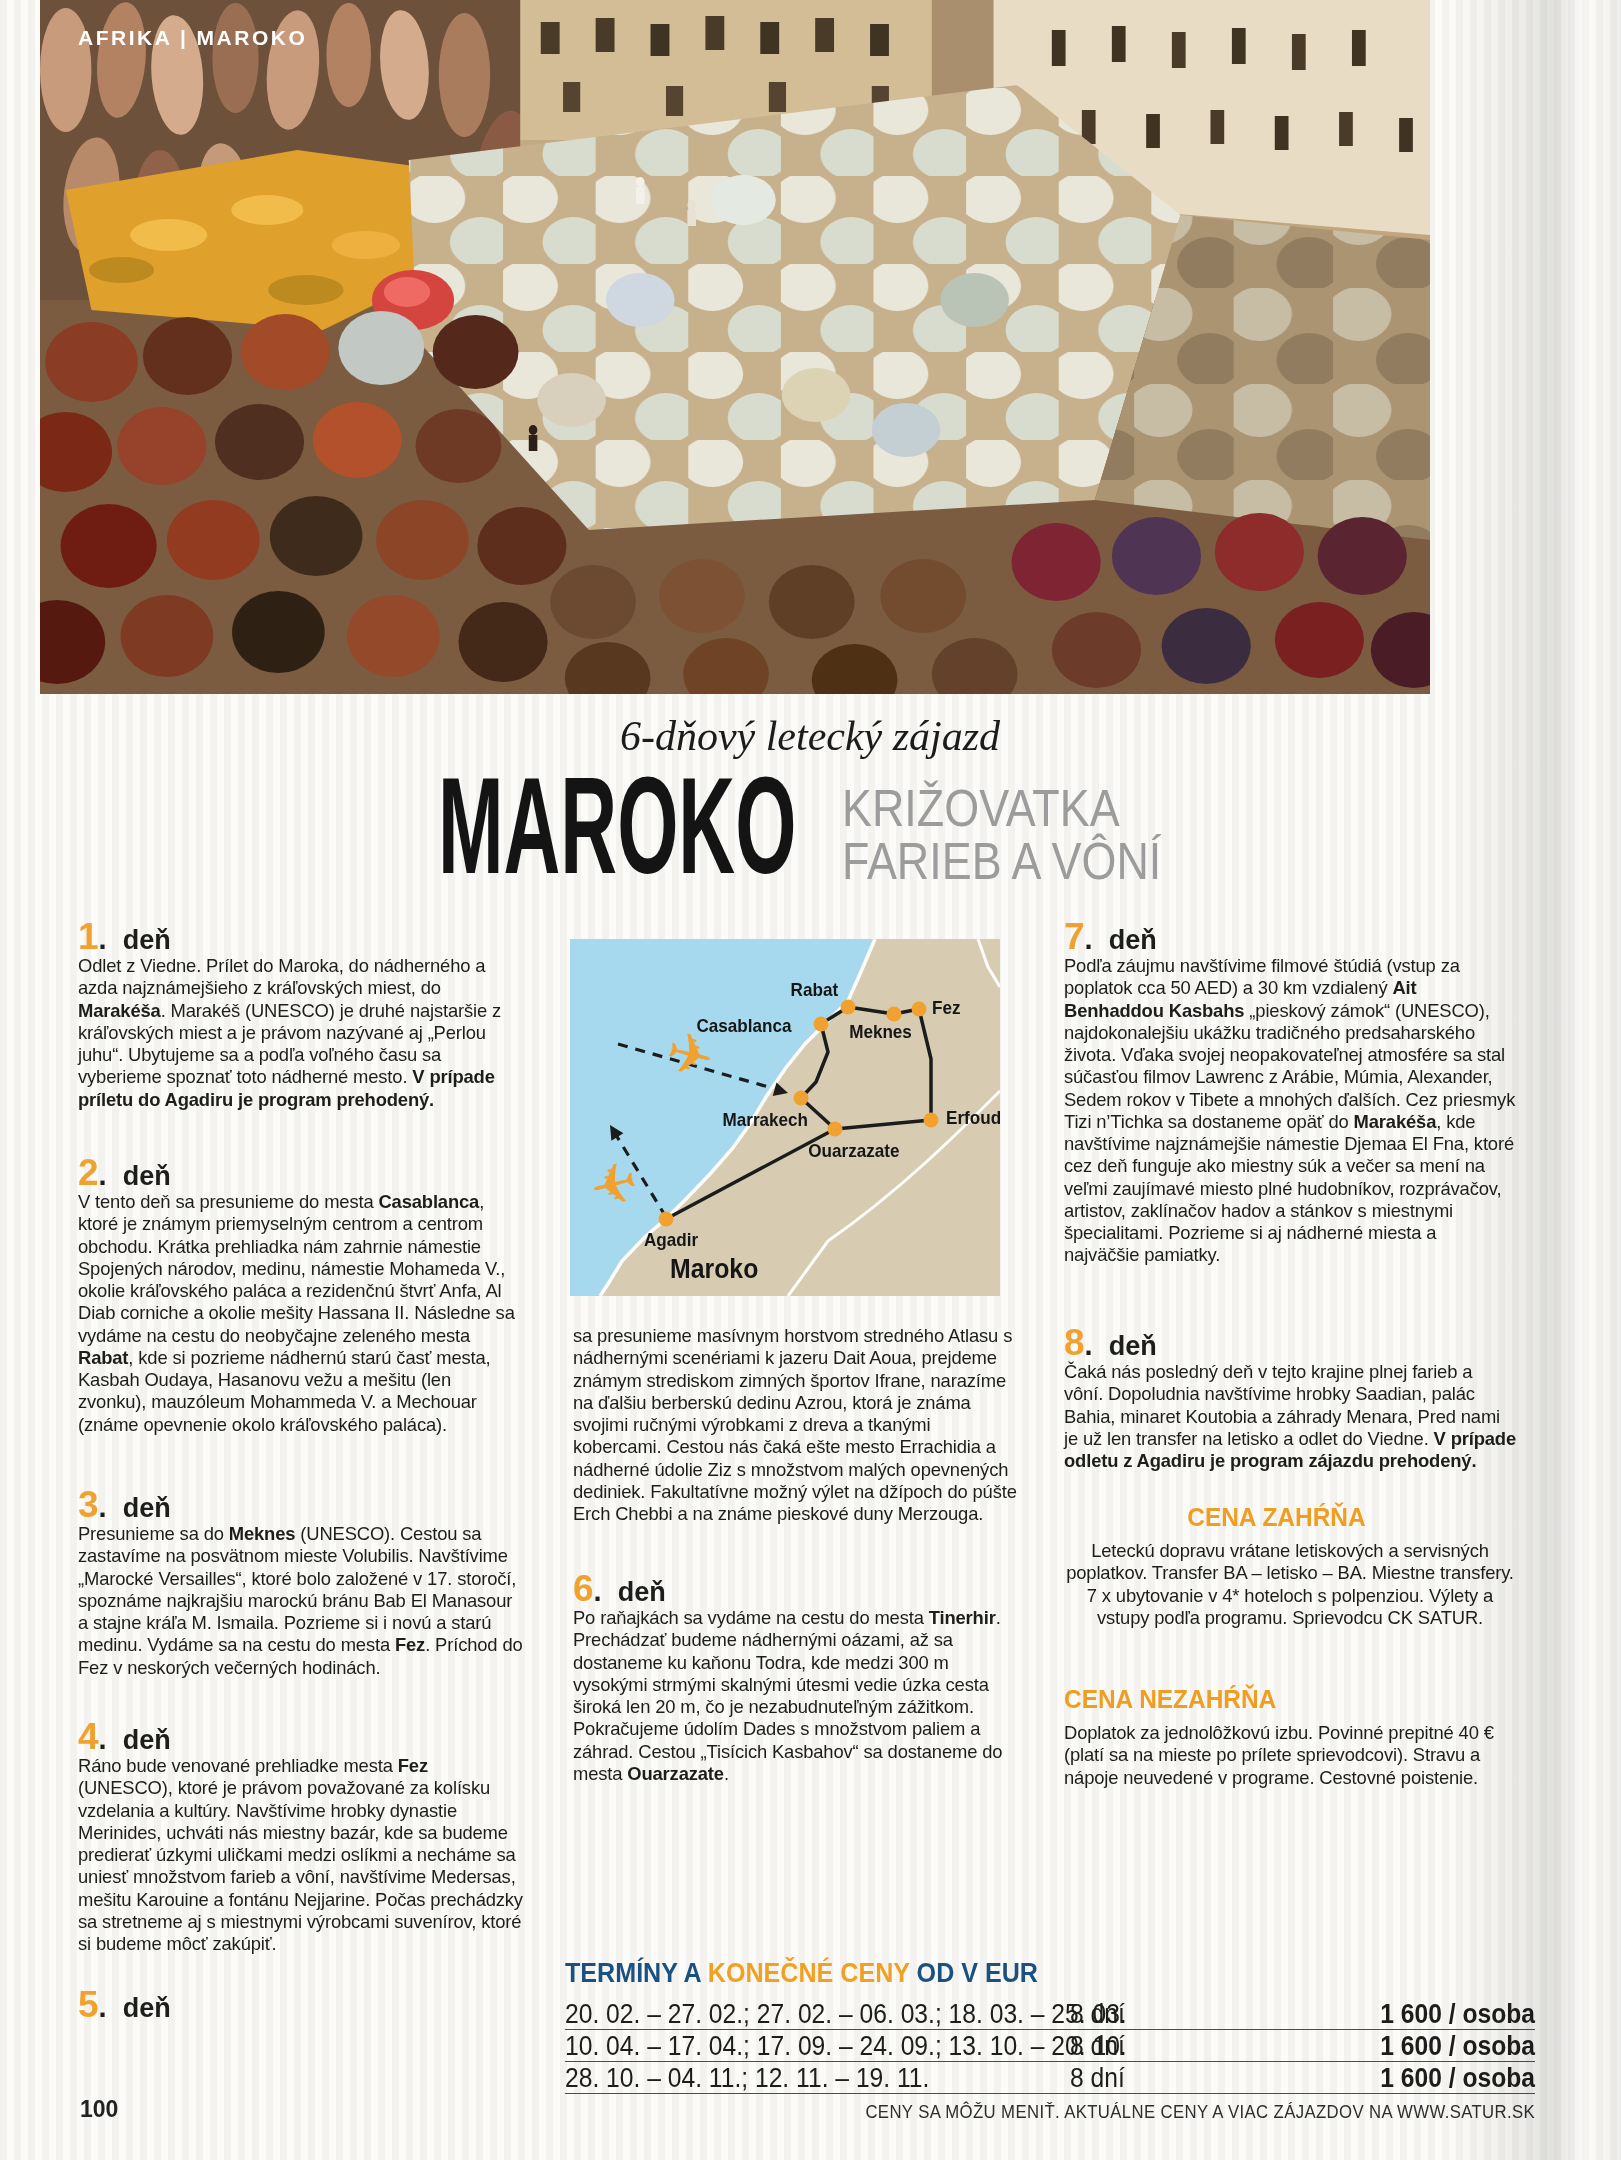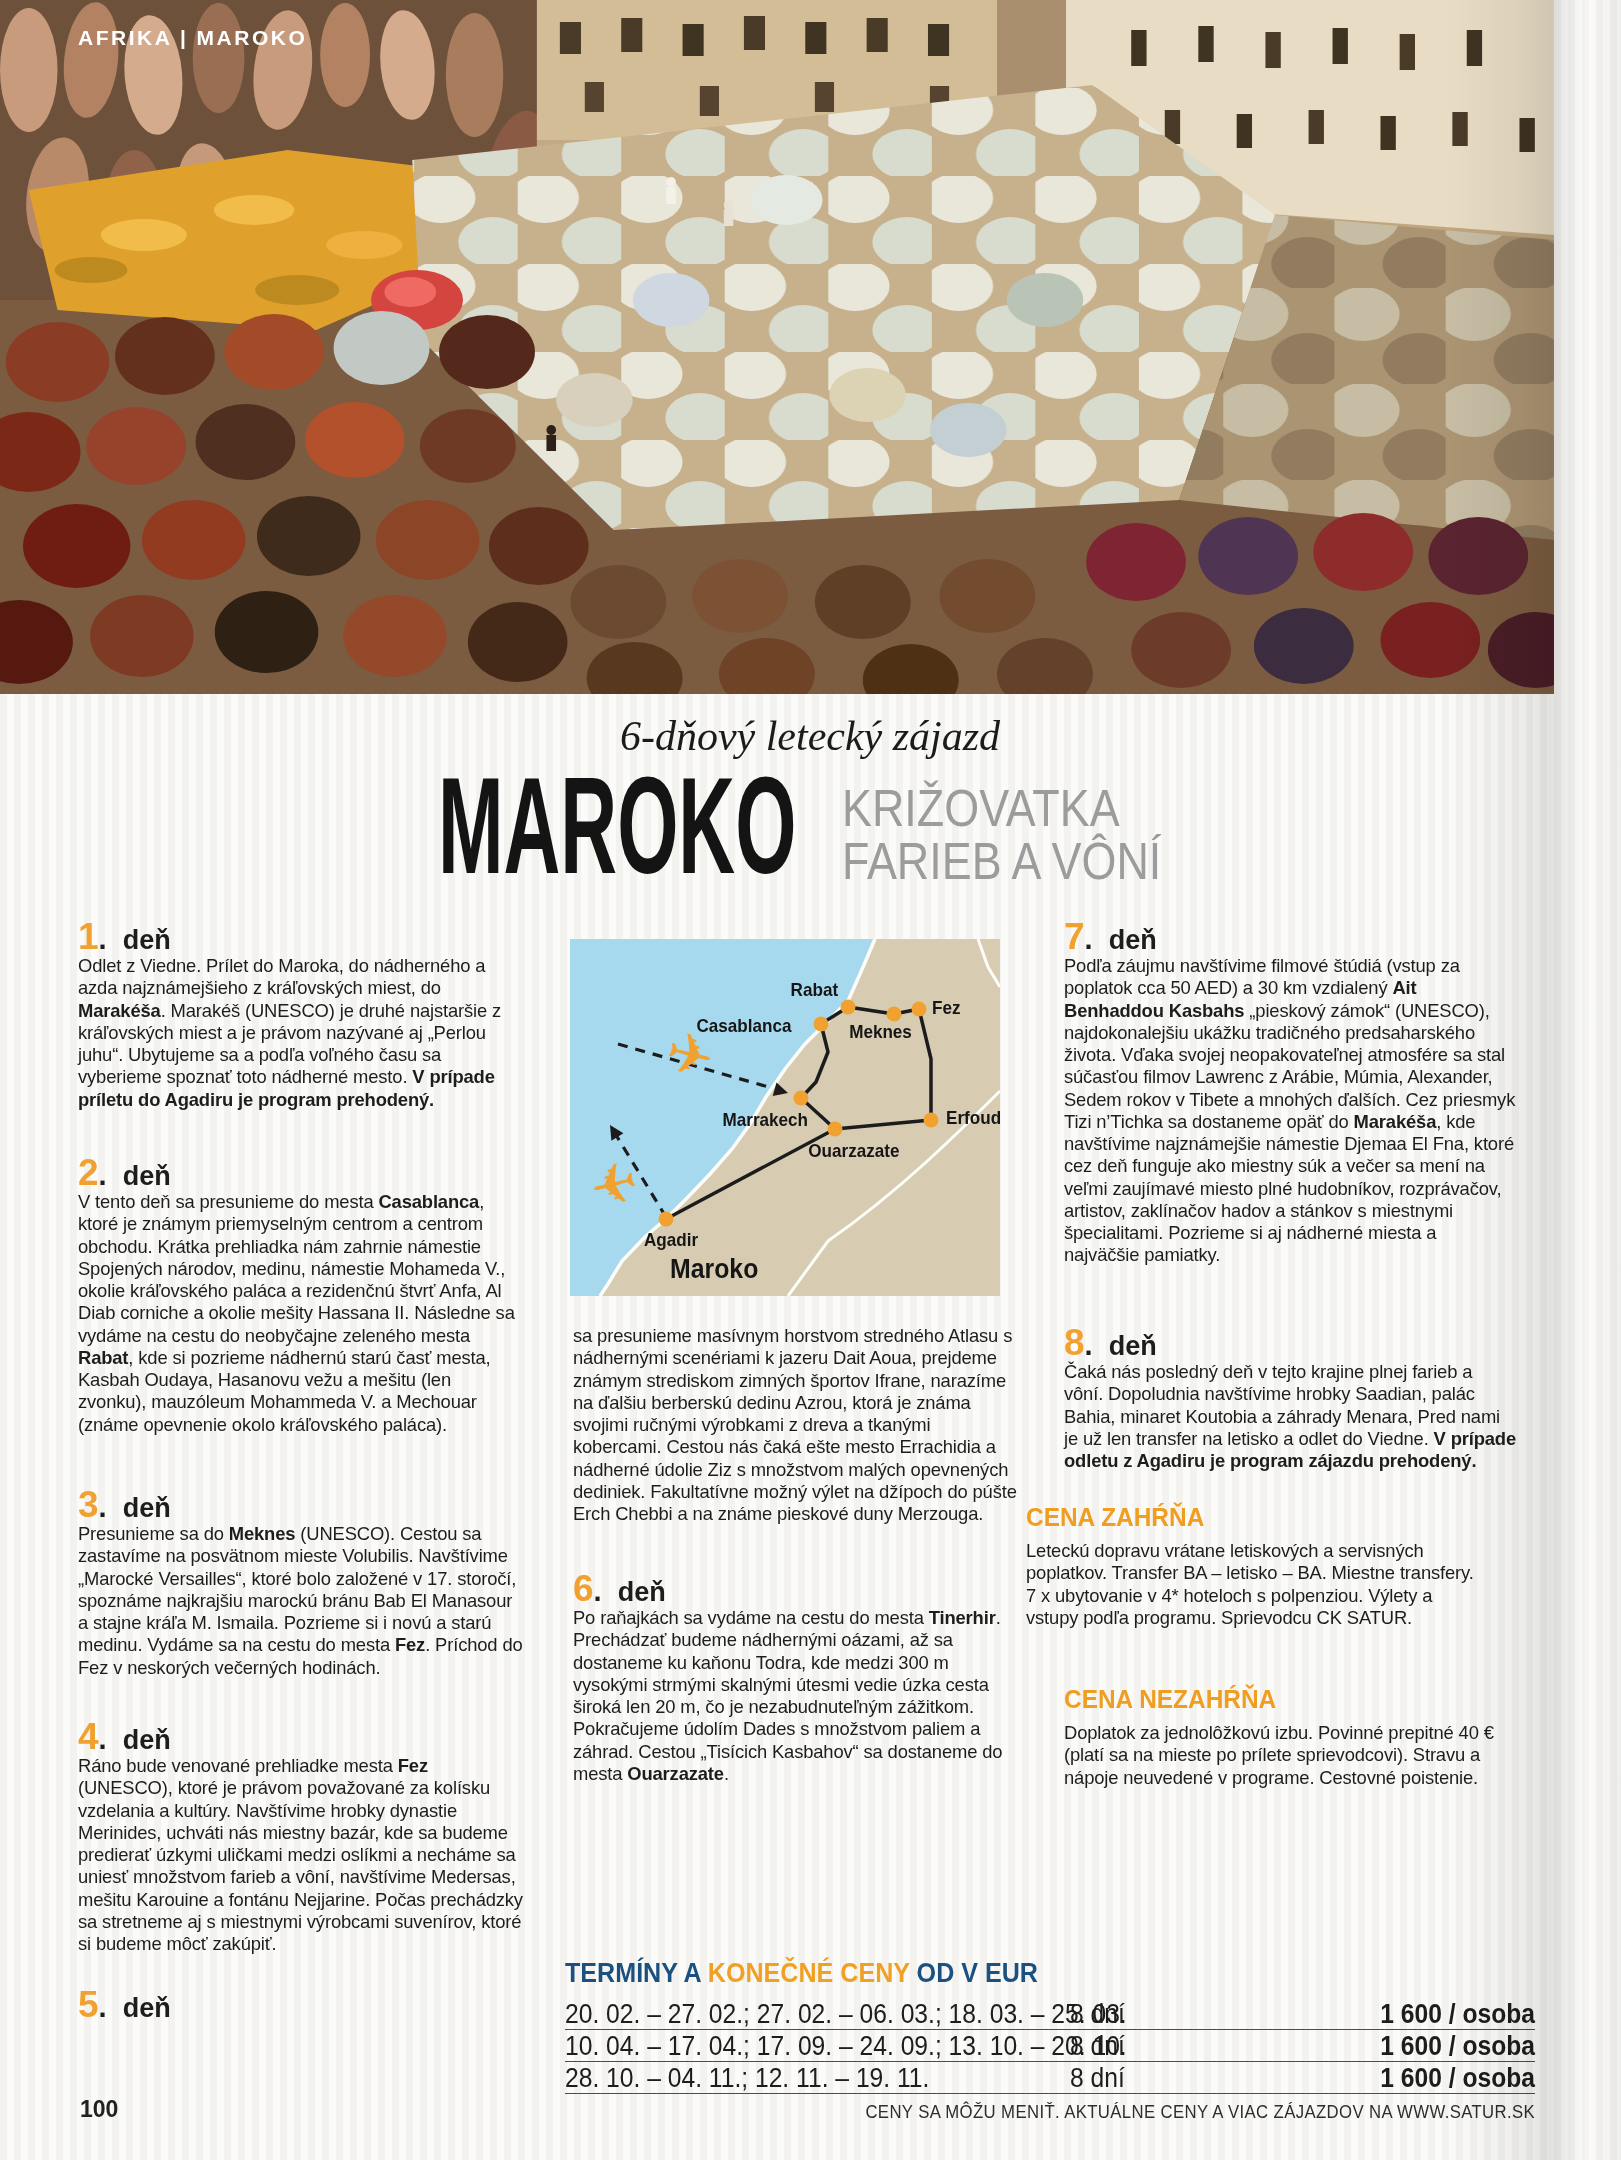--- a/index.html
+++ b/index.html
@@ -2,21 +2,21 @@
 <html><head>
 <meta charset="utf-8">
 <style>
   html,body{margin:0;padding:0;background:#6e6e6e;}
   .page{position:relative;width:1621px;height:2160px;overflow:hidden;
         background:repeating-linear-gradient(90deg,#f3f2ef 0px,#f3f2ef 7px,#fbfbf9 7px,#fbfbf9 14px);
         font-family:"Liberation Sans",sans-serif;color:#1d1d1b;}
   .edge-shade{position:absolute;top:0;right:0;width:175px;height:2160px;pointer-events:none;
         background:linear-gradient(90deg,rgba(0,0,0,0) 0%,rgba(0,0,0,0.06) 45%,rgba(0,0,0,0.10) 60%,rgba(255,255,255,0.18) 80%,rgba(0,0,0,0.05) 100%);z-index:50;}
   
-  .hero{position:absolute;left:0;top:0;width:1554px;height:694px;}
+  .hero{position:absolute;left:0;top:0;width:1390px;height:694px;padding-left:40px;}
   .hero svg{display:block;width:100%;height:100%;}
   .breadcrumb{position:absolute;left:78px;top:26px;color:#ffffff;font-weight:700;font-size:21px;letter-spacing:2.5px;z-index:5;}
   
   .kicker{position:absolute;left:410px;top:712px;width:800px;text-align:center;
         font-family:"Liberation Serif",serif;font-style:italic;font-size:42px;color:#1b1b1b;}
   .main-title{position:absolute;left:438px;top:756px;font-size:138px;font-weight:700;line-height:1.0;
         transform:scaleX(0.57);transform-origin:left top;color:#141414;letter-spacing:0;}
   .subtitle{position:absolute;left:842px;top:782px;font-size:51px;line-height:53px;color:#9c9c9c;
         transform:scaleX(0.88);transform-origin:left top;white-space:nowrap;}
   
@@ -29,21 +29,21 @@
   .body-text b{font-weight:700;}
   .p-d1{left:78px;top:916px;width:446px;}
   .p-d2{left:78px;top:1152px;width:446px;}
   .p-d3{left:78px;top:1484px;width:446px;}
   .p-d4{left:78px;top:1716px;width:446px;}
   .p-d5{left:78px;top:1984px;width:446px;}
   .p-cont{left:573px;top:1322px;width:446px;}
   .p-d6{left:573px;top:1568px;width:446px;}
   .p-d7{left:1064px;top:916px;width:452px;}
   .p-d8{left:1064px;top:1322px;width:452px;}
-  .p-zahrna{left:1026px;top:1502px;width:452px;}
+  .p-zahrna{left:1064px;top:1502px;width:452px;text-align:center;}
   .p-nezahrna{left:1064px;top:1684px;width:452px;}
   .section-head{color:#f09e22;font-weight:700;font-size:26px;transform:scaleX(0.94);transform-origin:left;white-space:nowrap;}
   .section-text{margin-top:7px;}
   
   .map{position:absolute;left:570px;top:939px;width:430px;height:357px;}
   .map svg{position:absolute;left:0;top:0;}
   .city-label{position:absolute;font-weight:700;font-size:19px;color:#161616;white-space:nowrap;transform-origin:left top;}
   .c-rabat{left:247px;top:40px;transform:translateX(-50%) scaleX(0.9);}
   .c-casablanca{left:232px;top:76px;transform:translateX(-100%) scaleX(0.9);}
   .c-meknes{left:314px;top:82px;transform:translateX(-50%) scaleX(0.9);}

